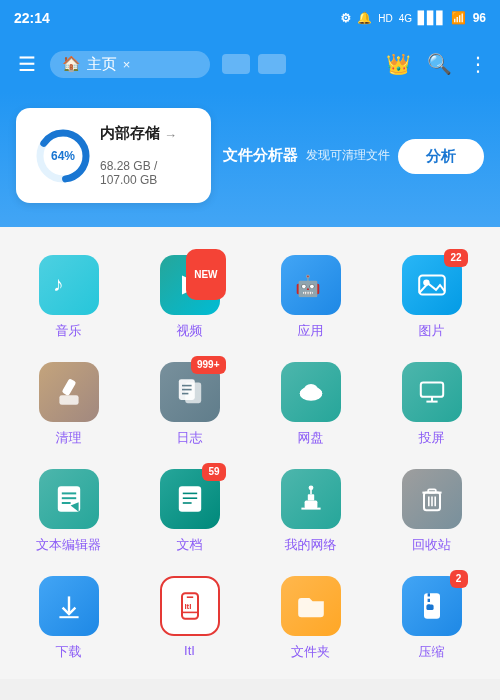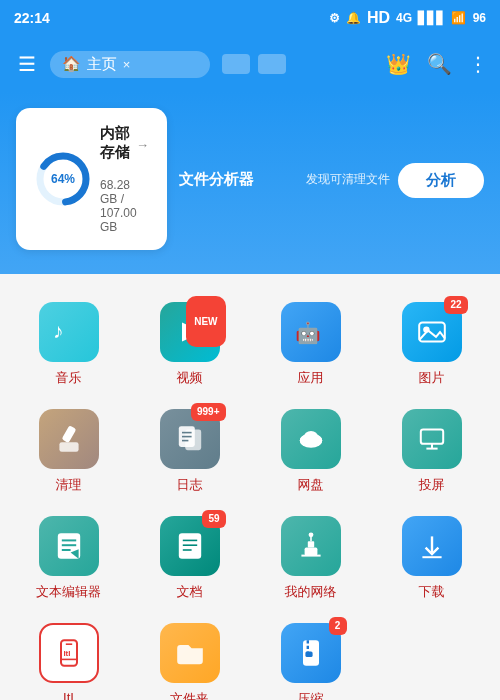--- a/index.html
+++ b/index.html
@@ -117,21 +117,21 @@
     
     .analyzer-card {
       flex-shrink: 0;
       display: flex;
       align-items: center;
       justify-content: center;
       gap: 8px;
       min-width: 130px;
     }
     .analyzer-card h3 { color: white; font-size: 15px; font-weight: 700; text-align: center; }
-    .analyzer-card p { color: rgba(255,255,255,0.85); font-size: 12px; text-align: center; margin-left: 44px; }
+    .analyzer-card p { color: rgba(255,255,255,0.85); font-size: 12px; text-align: center; }
     .analyze-btn {
       background: white;
       border: none;
       border-radius: 20px;
       padding: 8px 28px;
       font-size: 15px;
       font-weight: 600;
       color: #1976d2;
       cursor: pointer;
       margin-top: 2px;
@@ -163,21 +163,21 @@
       border-radius: 14px;
       display: flex;
       align-items: center;
       justify-content: center;
       font-size: 26px;
       position: relative;
     }
     .icon-label {
       margin-top: 7px;
       font-size: 13px;
-      color: #b91c1c;
+      color: #8b5cf6;
       text-align: center;
     }
 
     
     .badge {
       position: absolute;
       top: -6px;
       right: -6px;
       background: #f44336;
       color: white;
@@ -222,22 +222,22 @@
 </head>
 <body>
 
 <div class="status-bar">
   <div class="status-left">
     <span>22:14</span>
   </div>
   <div class="status-right">
     <span>⚙</span>
     <span>🔔</span>
-    <span style="font-size:16px;font-weight:700;">HD</span>
-    <span style="font-size:12px;font-weight:700;">4G</span>
+    <span style="font-size:10px;font-weight:400;">HD</span>
+    <span style="font-size:10px;font-weight:400;">4G</span>
     <span>▋▋▋</span>
     <span>📶</span>
     <span>
       <span>96</span>
     </span>
   </div>
 </div>
 
 <div class="toolbar">
   <div class="menu-btn">
@@ -404,20 +404,34 @@
             <rect x="16" y="14" width="8" height="8" rx="1" fill="white"></rect>
             <line x1="20" y1="14" x2="20" y2="8" stroke="white" stroke-width="2"></line>
             <circle cx="20" cy="6" r="3" fill="white"></circle>
             <line x1="8" y1="32" x2="32" y2="32" stroke="white" stroke-width="2.5"></line>
       </svg>
 
     </div>
     <span class="icon-label">我的网络</span>
   </div>
       <div class="grid-item">
+    <div class="icon-wrap ic-trash">
+      <svg viewBox="0 0 40 40" width="32" height="32">
+        <rect x="10" y="12" width="20" height="22" rx="3" fill="none" stroke="white" stroke-width="2.5"></rect>
+            <line x1="8" y1="12" x2="32" y2="12" stroke="white" stroke-width="2.5"></line>
+            <rect x="15" y="8" width="10" height="4" rx="2" fill="none" stroke="white" stroke-width="2"></rect>
+            <line x1="16" y1="17" x2="16" y2="29" stroke="white" stroke-width="2"></line>
+            <line x1="20" y1="17" x2="20" y2="29" stroke="white" stroke-width="2"></line>
+            <line x1="24" y1="17" x2="24" y2="29" stroke="white" stroke-width="2"></line>
+      </svg>
+
+    </div>
+    <span class="icon-label">回收站</span>
+  </div>
+      <div class="grid-item">
     <div class="icon-wrap ic-dl">
       <svg viewBox="0 0 40 40" width="32" height="32">
         <polyline points="20,8 20,28" stroke="white" stroke-width="3"></polyline>
             <polyline points="12,22 20,30 28,22" stroke="white" stroke-width="3" fill="none"></polyline>
             <line x1="8" y1="34" x2="32" y2="34" stroke="white" stroke-width="2.5"></line>
       </svg>
 
     </div>
     <span class="icon-label">下载</span>
   </div>

